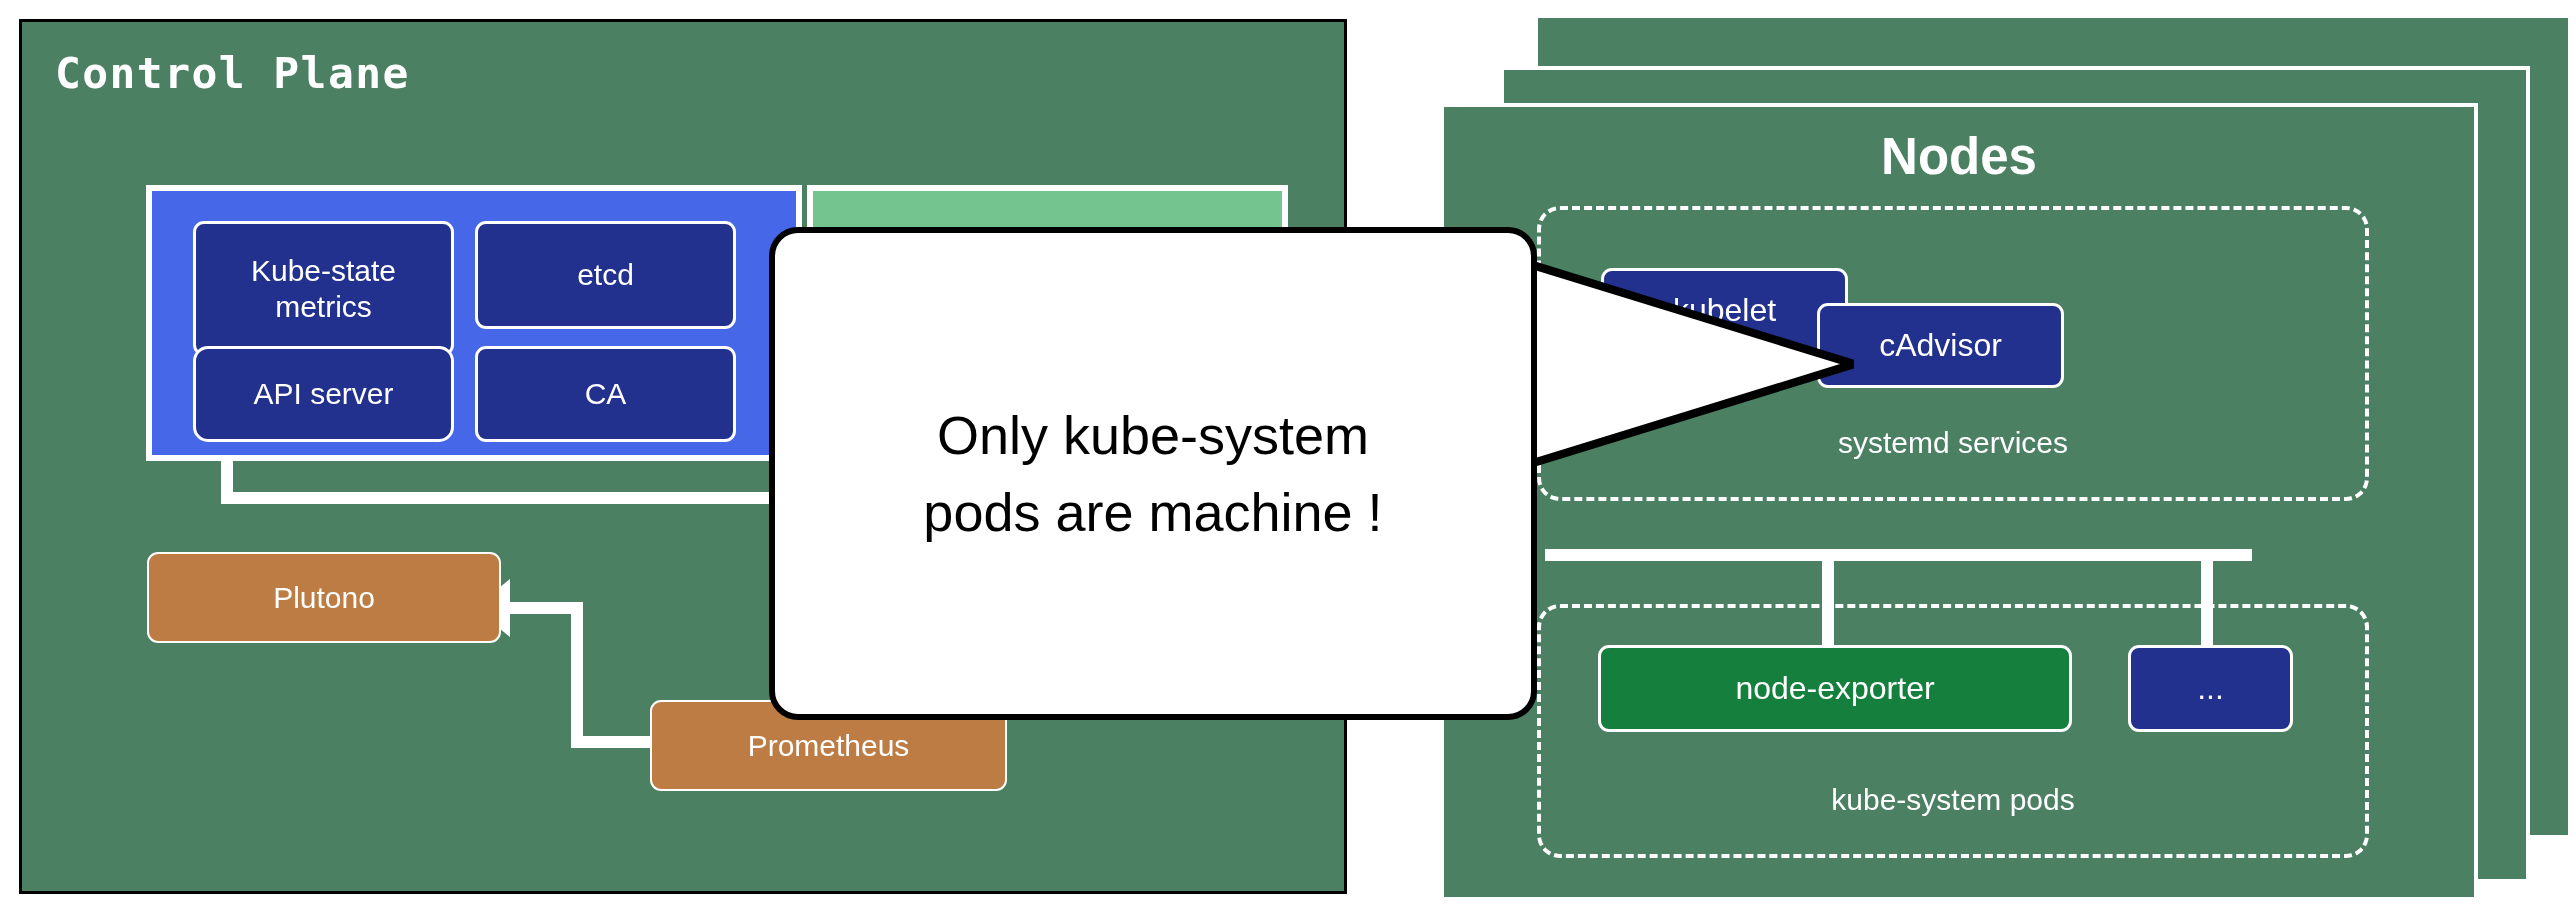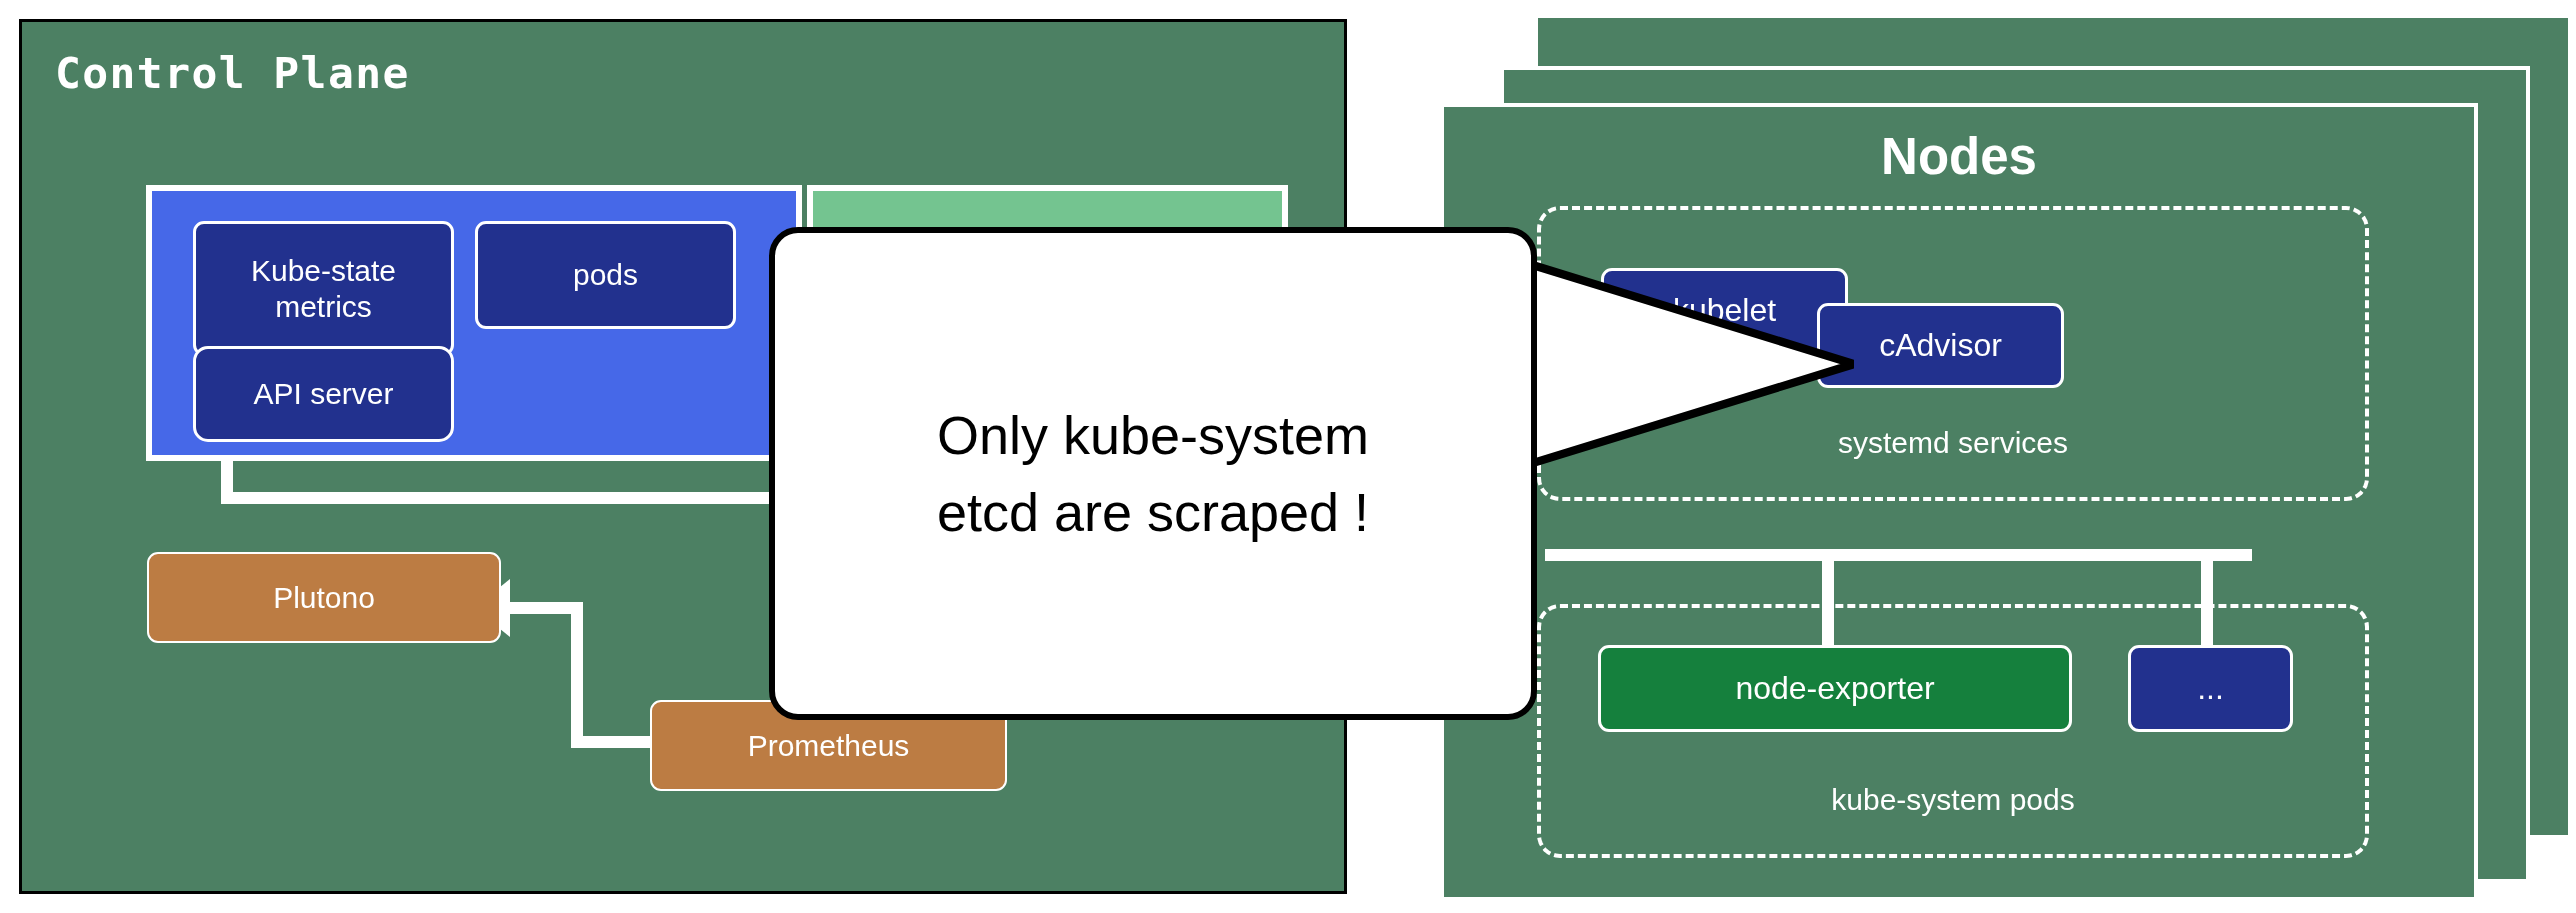--- a/index.html
+++ b/index.html
@@ -194,24 +194,27 @@
     <div class="wline" style="left:549px; top:714px; width:130px; height:11.7px;"></div>
     <div class="wline" style="left:549px; top:580px; width:11.7px; height:137px;"></div>
     <div class="wline" style="left:487px; top:580px; width:69px; height:11.7px;"></div>
     <div class="arrow-head" style="left:452px; top:557px;"></div>
 
     <div class="blue-group">
       <div class="node-box nb-dark-blue b-ksm">
         <span>Kube-state<br>metrics</span>
       </div>
       <div class="node-box nb-dark-blue b-etcd">
-        <span>pods</span>
+        <span>etcd</span>
       </div>
       <div class="node-box nb-dark-blue b-api">
         <span>API server</span>
+      </div>
+      <div class="node-box nb-dark-blue b-ca">
+        <span>CA</span>
       </div>
     </div>
 
     <div class="green-group">
       <div class="node-box nb-dark-green g-mc">
         <span>machine controller</span>
       </div>
     </div>
 
     <div class="node-box nb-orange o-plutono">
@@ -253,18 +256,18 @@
   </div>
 
   <svg class="bubble-tail" viewBox="0 0 520 330" preserveAspectRatio="none">
     <polygon points="0,0 520,160 0,320" fill="#ffffff" stroke="#000000" stroke-width="12" stroke-linejoin="miter"></polygon>
     <rect x="0" y="0" width="40" height="330" fill="#ffffff"></rect>
   </svg>
 
   <div class="bubble">
     <div class="bubble-text">
       <span>Only kube-system</span><br>
-      <span>etcd are scraped !</span>
+      <span>pods are machine !</span>
     </div>
   </div>
 
 </div>
 
 
 </body></html>

